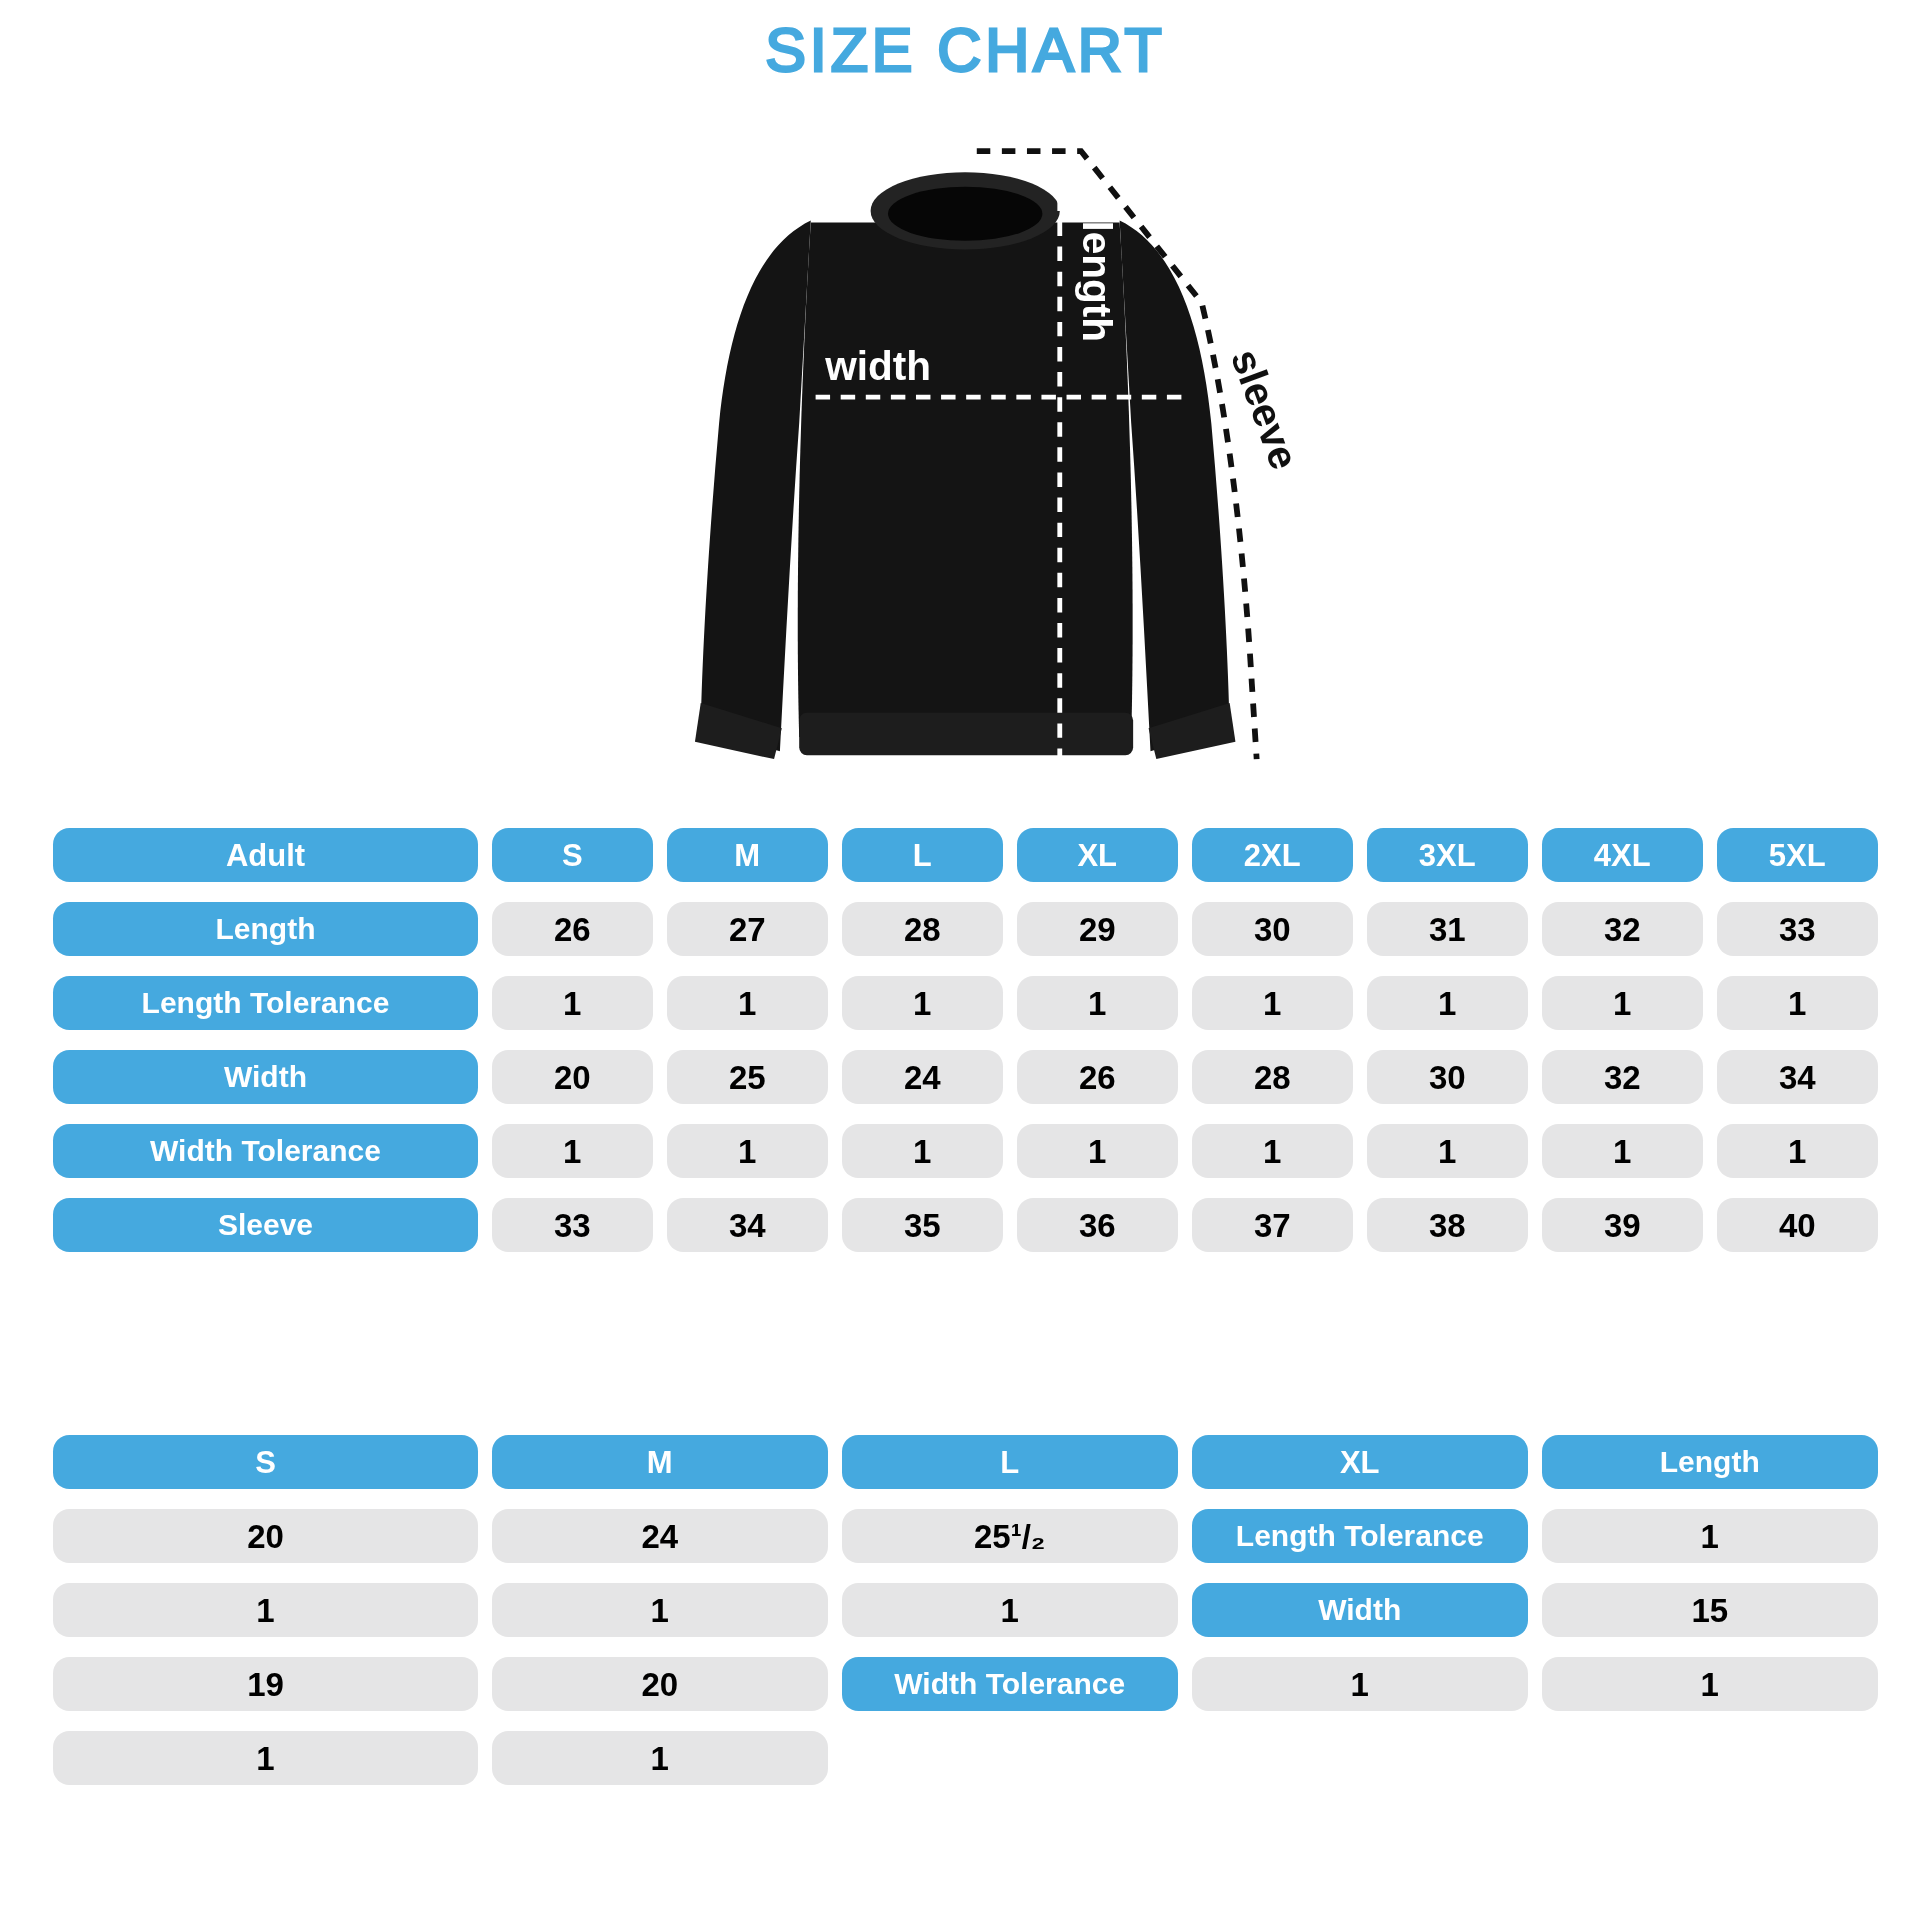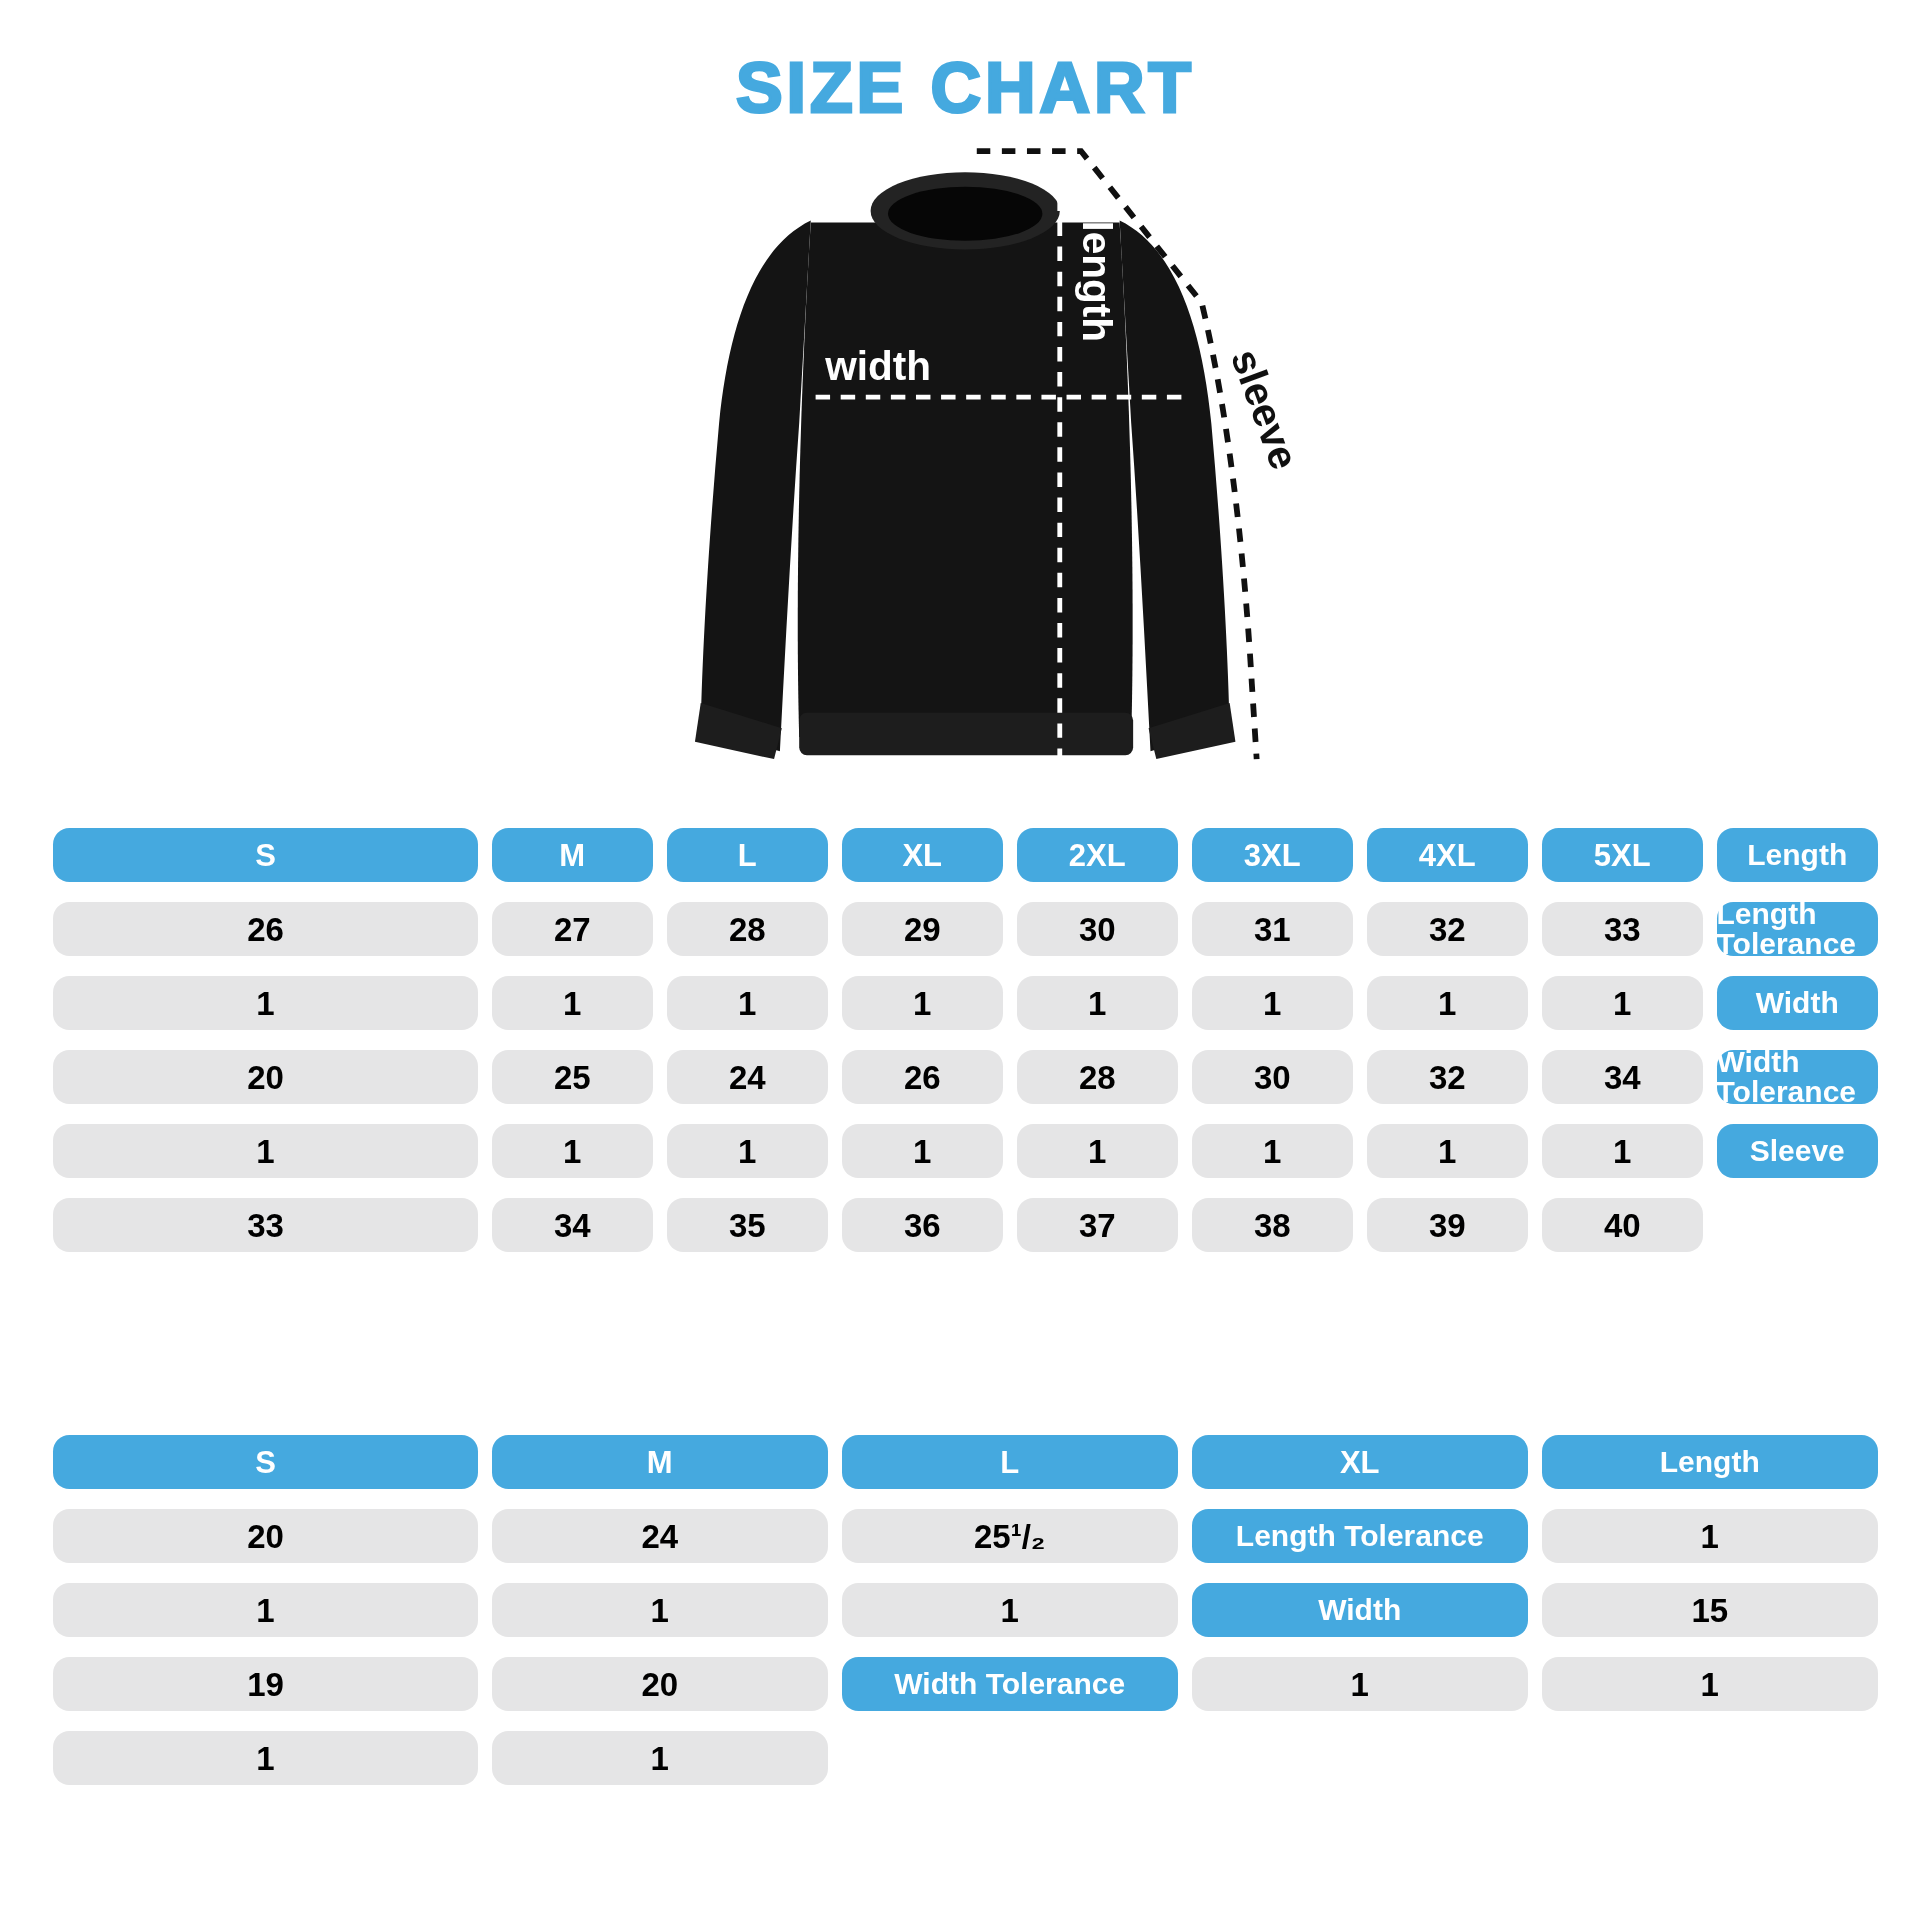--- a/index.html
+++ b/index.html
@@ -3,21 +3,21 @@
 <meta charset="utf-8">
 <style>
   html,body{margin:0;padding:0;}
   body{
     width:1931px;height:1931px;background:#ffffff;position:relative;
     font-family:"Liberation Sans", sans-serif;
     --accent:#45A9DF; --cell:#E5E5E6; --garment:#141414;
   }
   .page-title{
     position:absolute;top:15.4px;left:0;width:100%;text-align:center;
-    font-size:70px;font-weight:bold;letter-spacing:3.9px;color:var(--accent);margin-top:33px;
+    font-size:61px;font-weight:normal;letter-spacing:3.9px;color:var(--accent);
     -webkit-text-stroke:2.9px var(--accent);
   }
   .diagram{position:absolute;left:666px;top:114px;width:637px;height:686px;}
   .garment{fill:var(--garment);}
   .band{fill:#1d1d1d;}
   .ann-text{font-family:"Liberation Sans",sans-serif;font-weight:bold;font-size:42px;}
   .ann-white{fill:#ffffff;}
   .ann-black{fill:#101010;}
   .grid{
     position:absolute;left:53px;width:1825px;display:grid;
@@ -55,20 +55,21 @@
   <line x1="408" y1="85" x2="408" y2="668" stroke="#ffffff" stroke-width="5" stroke-dasharray="15 11"></line>
   <line x1="155" y1="293" x2="545" y2="293" stroke="#ffffff" stroke-width="5" stroke-dasharray="15 11"></line>
   <path d="M 322 38 L 430 38 L 555 195 C 585 320 600 470 607 590 L 612 668" fill="none" stroke="#101010" stroke-width="6" stroke-dasharray="14 12"></path>
 
   <text class="ann-text ann-white" x="165" y="275">width</text>
   <text class="ann-text ann-white" transform="translate(432 110) rotate(90)">length</text>
   <text class="ann-text ann-black" transform="translate(585 250) rotate(70)">sleeve</text>
 </svg>
 
 <div class="grid adult">
+  <div class="pill blue head">Adult</div>
   <div class="pill blue head">S</div>
   <div class="pill blue head">M</div>
   <div class="pill blue head">L</div>
   <div class="pill blue head">XL</div>
   <div class="pill blue head">2XL</div>
   <div class="pill blue head">3XL</div>
   <div class="pill blue head">4XL</div>
   <div class="pill blue head">5XL</div>
 
   <div class="pill blue">Length</div>

